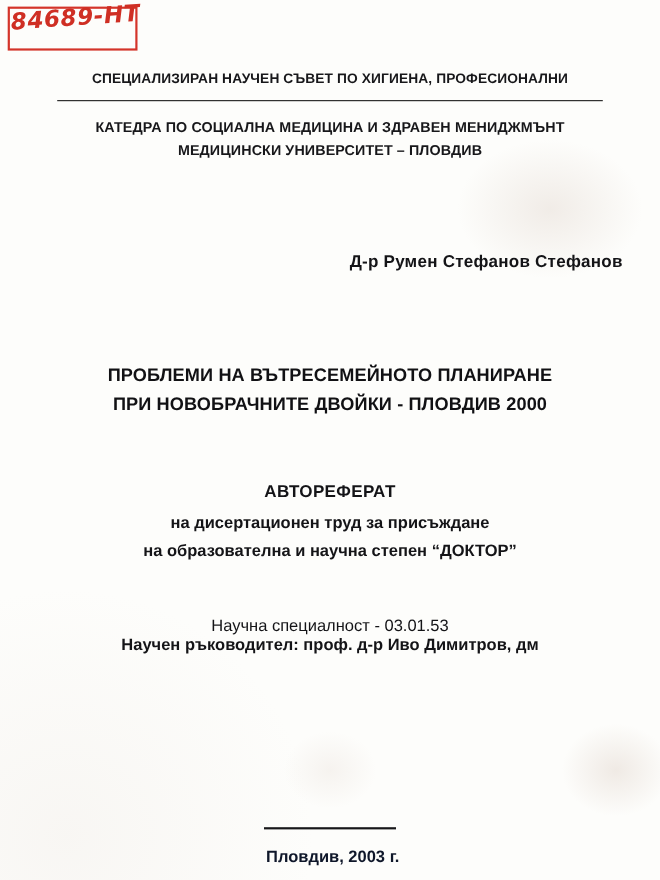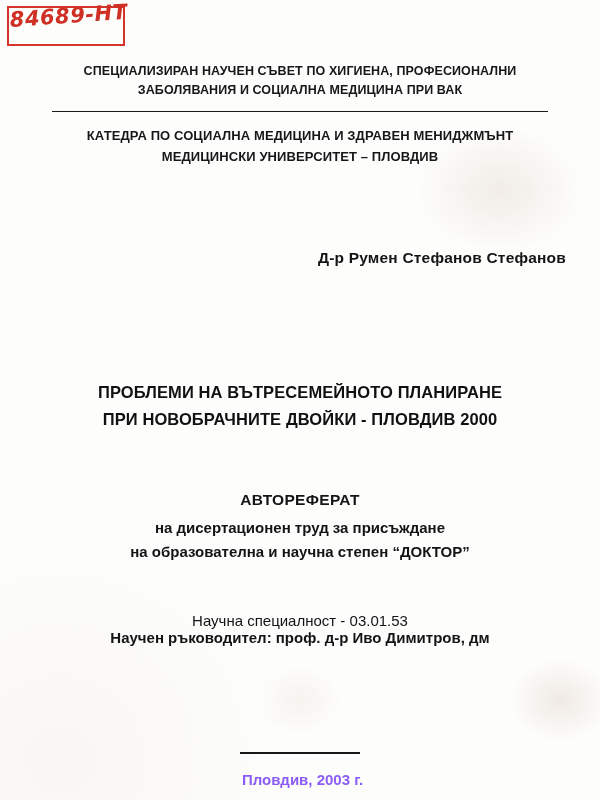--- a/index.html
+++ b/index.html
@@ -87,21 +87,21 @@
   }
   .author {
     margin-top: 82px;
     text-align: right;
     font-size: 15.5px;
     font-weight: bold;
     color: #141417;
     letter-spacing: 0.2px;
   }
   .title {
-    margin-top: 112px;
+    margin-top: 80px;
     text-align: center;
     font-size: 16.5px;
     font-weight: bold;
     color: #111114;
     line-height: 1.62;
     letter-spacing: 0.1px;
   }
   .abstract-label {
     margin-top: 58px;
     text-align: center;
@@ -140,38 +140,37 @@
     border-top: 2px solid #17171a;
   }
   .place-year {
     position: absolute;
     left: 5px;
     right: 0;
     bottom: 12px;
     text-align: center;
     font-size: 15px;
     font-weight: bold;
-    color: #8b5cf6;
+    color: #0f172a;
   }
 </style>
 </head>
 <body>
 
 <div class="page">
 
   <div class="scan-tint"></div>
 
   <div class="stamp"></div>
   <div class="stamp-text">84689-HT</div>
 
   <div class="content">
 
     <div class="council">
       <div>СПЕЦИАЛИЗИРАН НАУЧЕН СЪВЕТ ПО ХИГИЕНА, ПРОФЕСИОНАЛНИ</div>
-      <div>ЗАБОЛЯВАНИЯ И СОЦИАЛНА МЕДИЦИНА ПРИ ВАК</div>
     </div>
 
     <hr class="rule">
 
     <div class="dept">
       <div>КАТЕДРА ПО СОЦИАЛНА МЕДИЦИНА И ЗДРАВЕН МЕНИДЖМЪНТ</div>
       <div>МЕДИЦИНСКИ УНИВЕРСИТЕТ – ПЛОВДИВ</div>
     </div>
 
     <div class="author">Д-р Румен Стефанов Стефанов</div>

